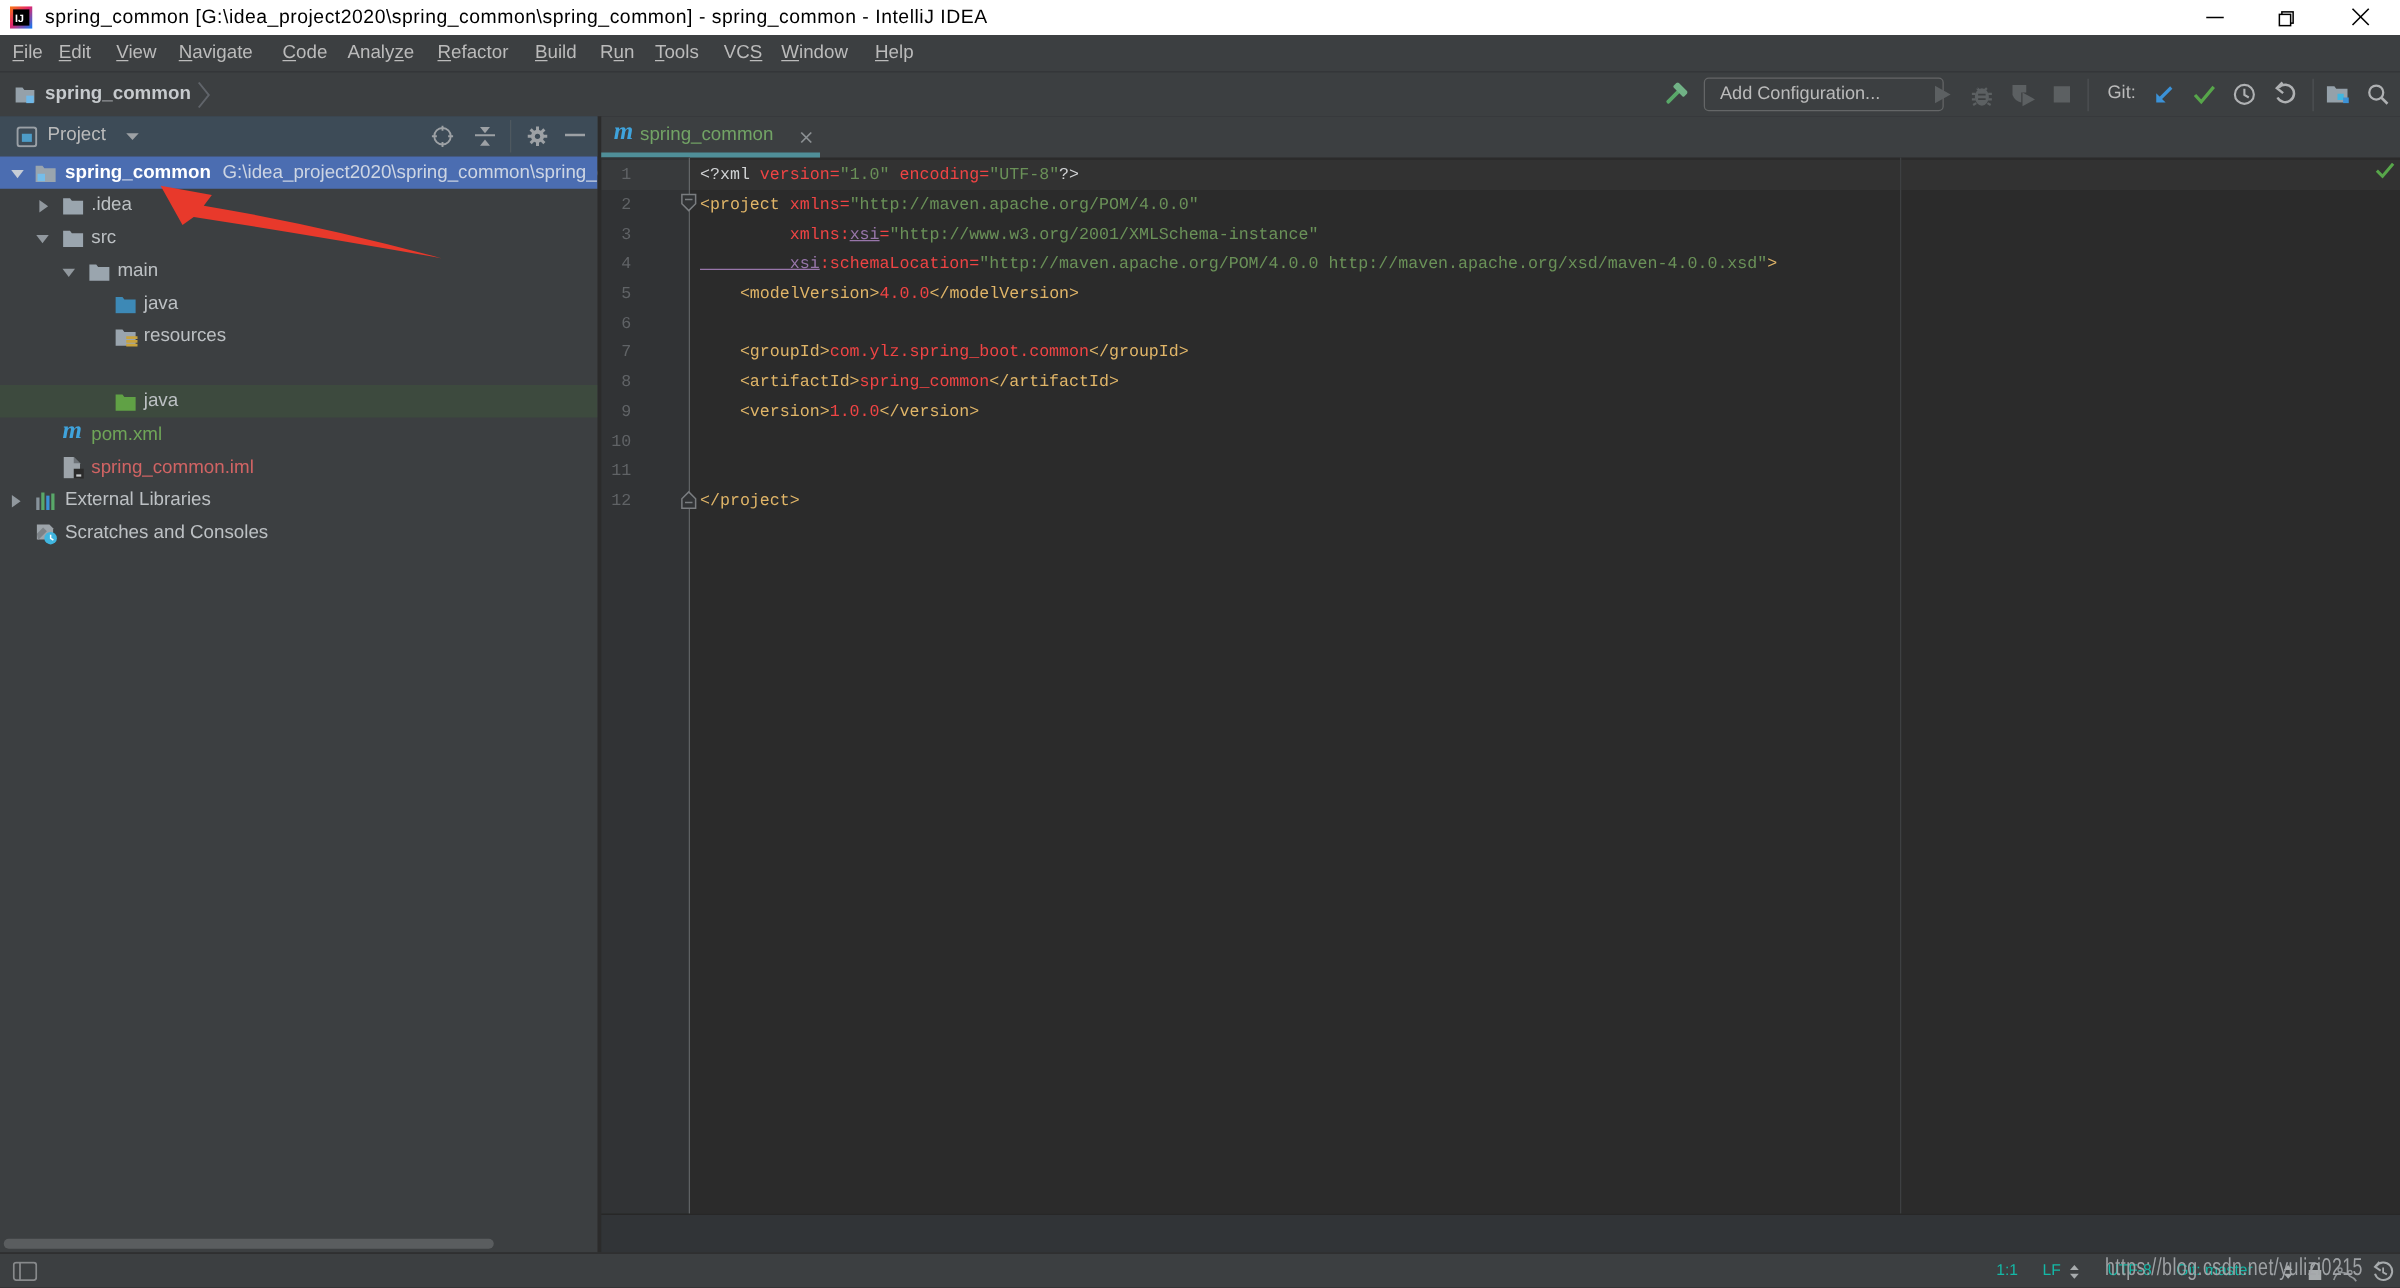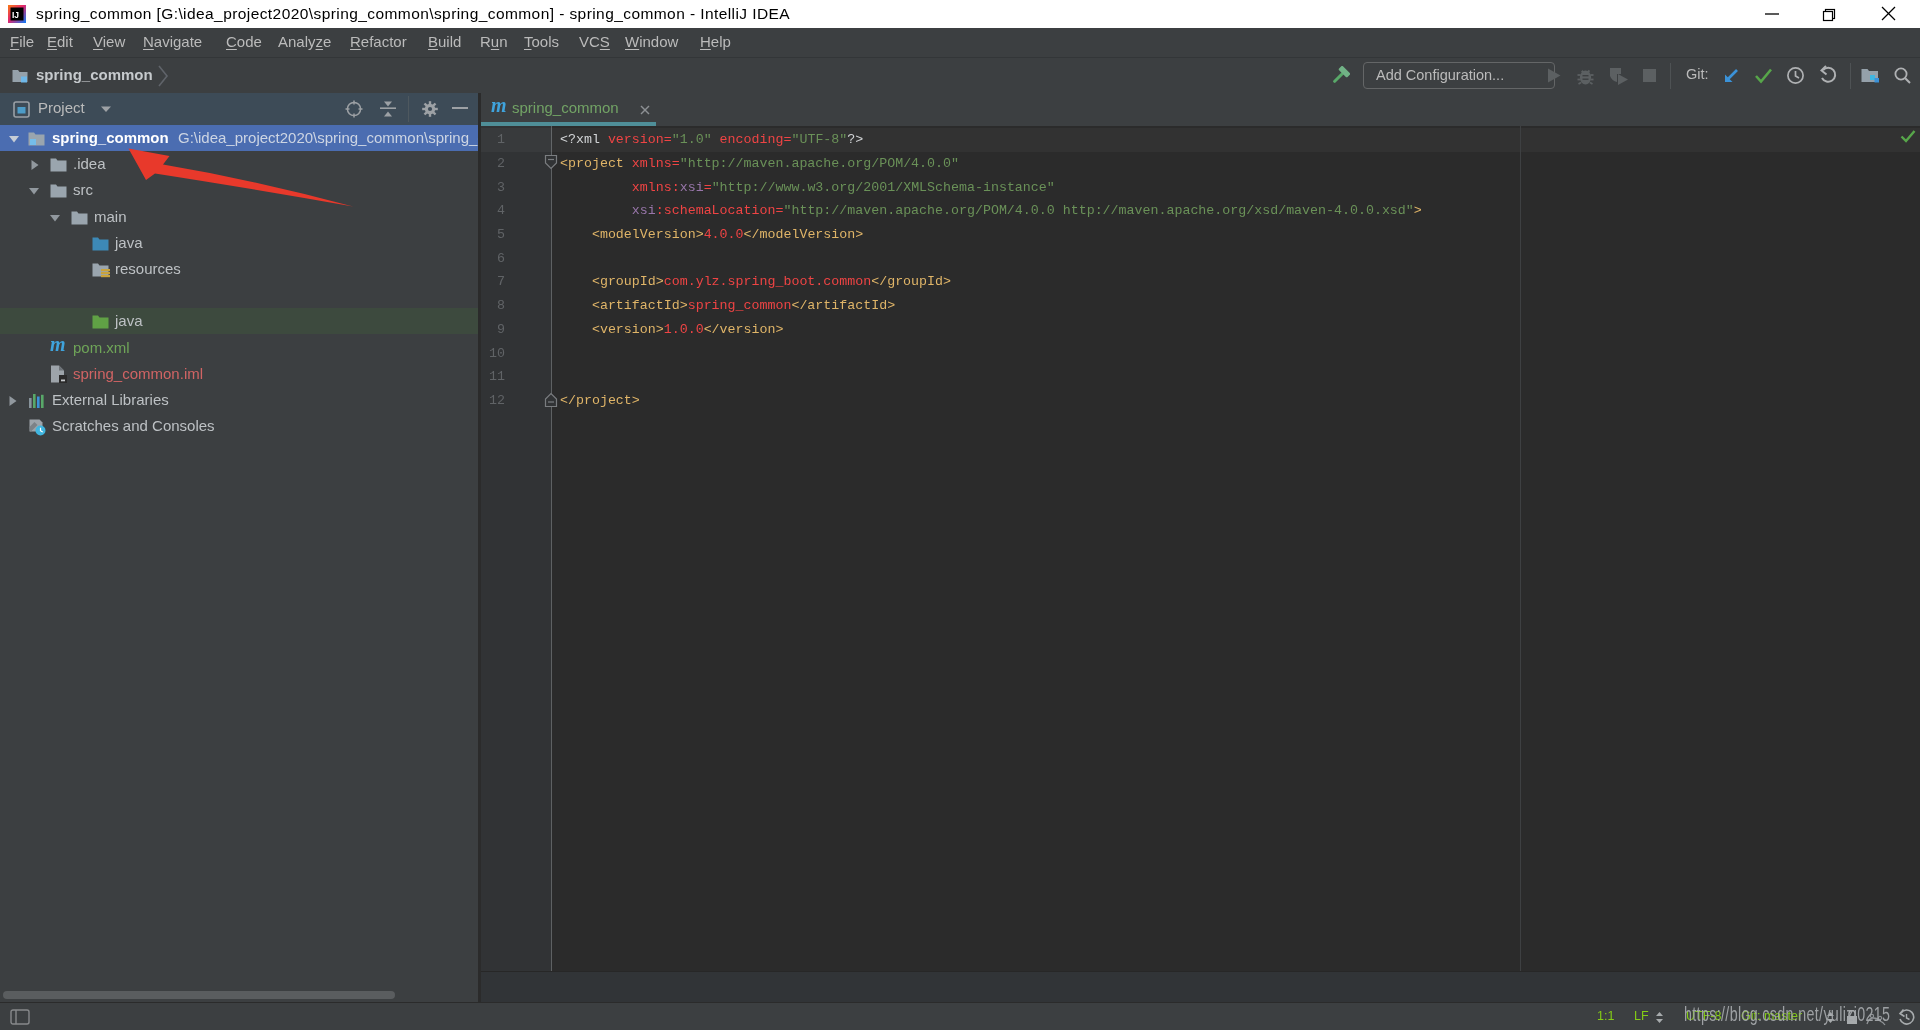--- a/index.html
+++ b/index.html
@@ -22,24 +22,24 @@
   .tlabel { position:absolute; top:4px; font-size:15px; color:#bdc1c4; }
   #editor { position:absolute; left:481px; top:0; width:1439px; height:909px; background:#2b2b2b; }
   #tabbar { position:absolute; left:0; top:0; width:1439px; height:33px; background:#3c3f41; }
   #gutter { position:absolute; left:0; top:33px; width:71px; height:845px; background:#313335;
     border-right:1px solid #5e6163; }
   .lnum { position:absolute; left:0; width:24px; text-align:right; height:23.7px;
     font-family:"Liberation Mono", monospace; font-size:13.3px; color:#606366; line-height:23.7px; }
   .cline { position:absolute; left:79px; height:23.7px; font-family:"Liberation Mono", monospace;
     font-size:13.3px; color:#a9b7c6; white-space:pre; line-height:23.7px; }
   .tag { color:#e0b568;text-align:right; } .attr { color:#ef4444; } .val { color:#6a9158; }
-  .ns { color:#9876aa; } .pl { color:#d2d4d6; }
+  .ns { color:#9876aa;text-decoration:underline; } .pl { color:#d2d4d6; }
   #statusbar { position:absolute; left:0; top:1002px; width:1920px; height:28px;
     background:#3c3f41; border-top:1px solid #2b2b2b; }
-  .sbi { position:absolute; top:6px; font-size:12.5px; color:#84cc16; white-space:nowrap;text-align:center; }
+  .sbi { position:absolute; top:6px; font-size:12.5px; color:#14b8a6; white-space:nowrap;text-align:center; }
   svg { display:block; }
 </style>
 </head>
 <body>
 <div id="titlebar">
   <svg class="abs" style="left:8px;top:5px" width="18" height="18">
     <defs>
         <linearGradient id="ijg" x1="0" y1="0" x2="1" y2="1">
       <stop offset="0" stop-color="#f97a12"></stop>
           <stop offset="0.45" stop-color="#e3256b"></stop>

